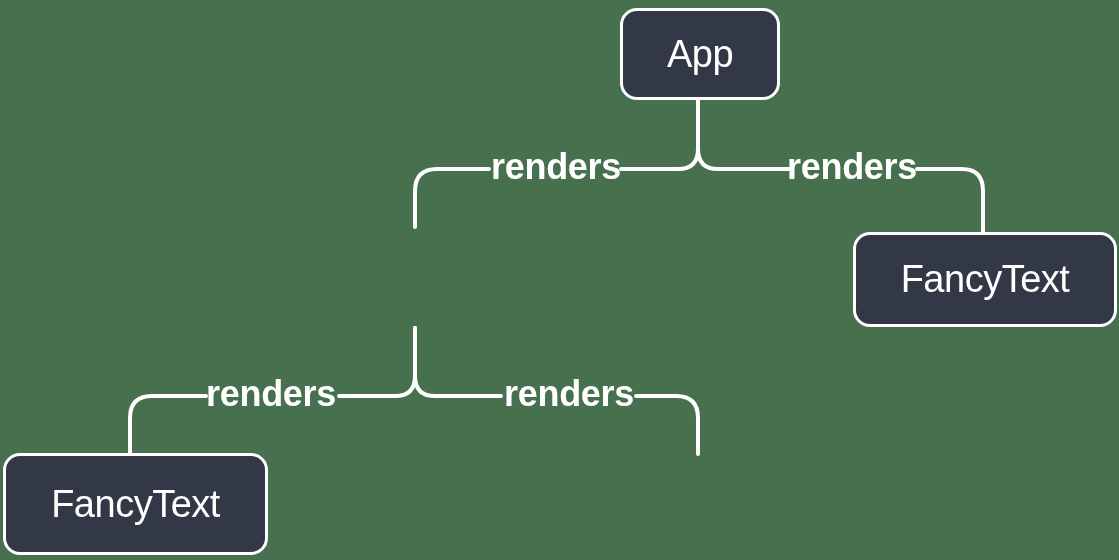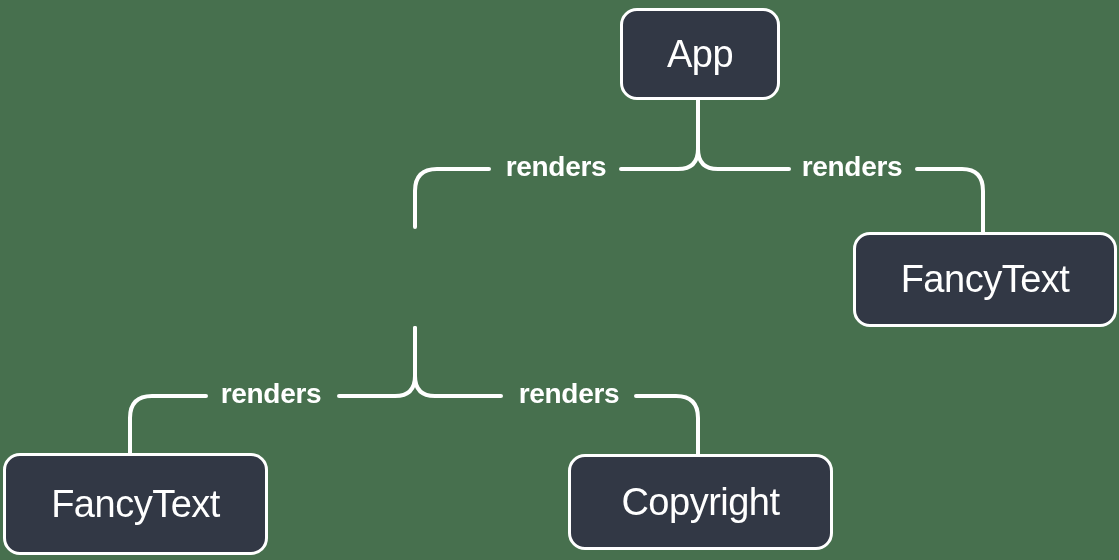--- a/index.html
+++ b/index.html
@@ -38,21 +38,21 @@
     color: #ffffff;
     font-size: 38px;
     font-weight: 500;
     letter-spacing: -0.5px;
     white-space: nowrap;
   }
   .edge-label {
     position: absolute;
     transform: translate(-50%, -50%);
     color: #ffffff;
-    font-size: 28px;
+    font-size: 36px;
     font-weight: 600;
     letter-spacing: -0.3px;
     white-space: nowrap;
   }
 </style>
 </head>
 <body>
 
 <div class="canvas">
 
@@ -77,22 +77,19 @@
 
 
   <div class="node" style="left:853px; top:232px; width:264px; height:95px;">
     <span>FancyText</span>
   </div>
 
   <div class="node" style="left:3px; top:453px; width:265px; height:102px;">
     <span>FancyText</span>
   </div>
 
-  <div class="node" style="left:568px; top:454px; width:265px; height:96px;">
-    <span>Copyright</span>
-  </div>
 
   <span class="edge-label" style="left:556px; top:167px;">renders</span>
   <span class="edge-label" style="left:852px; top:167px;">renders</span>
   <span class="edge-label" style="left:271px; top:394px;">renders</span>
   <span class="edge-label" style="left:569px; top:394px;">renders</span>
 
 </div>
 
 </body></html>

